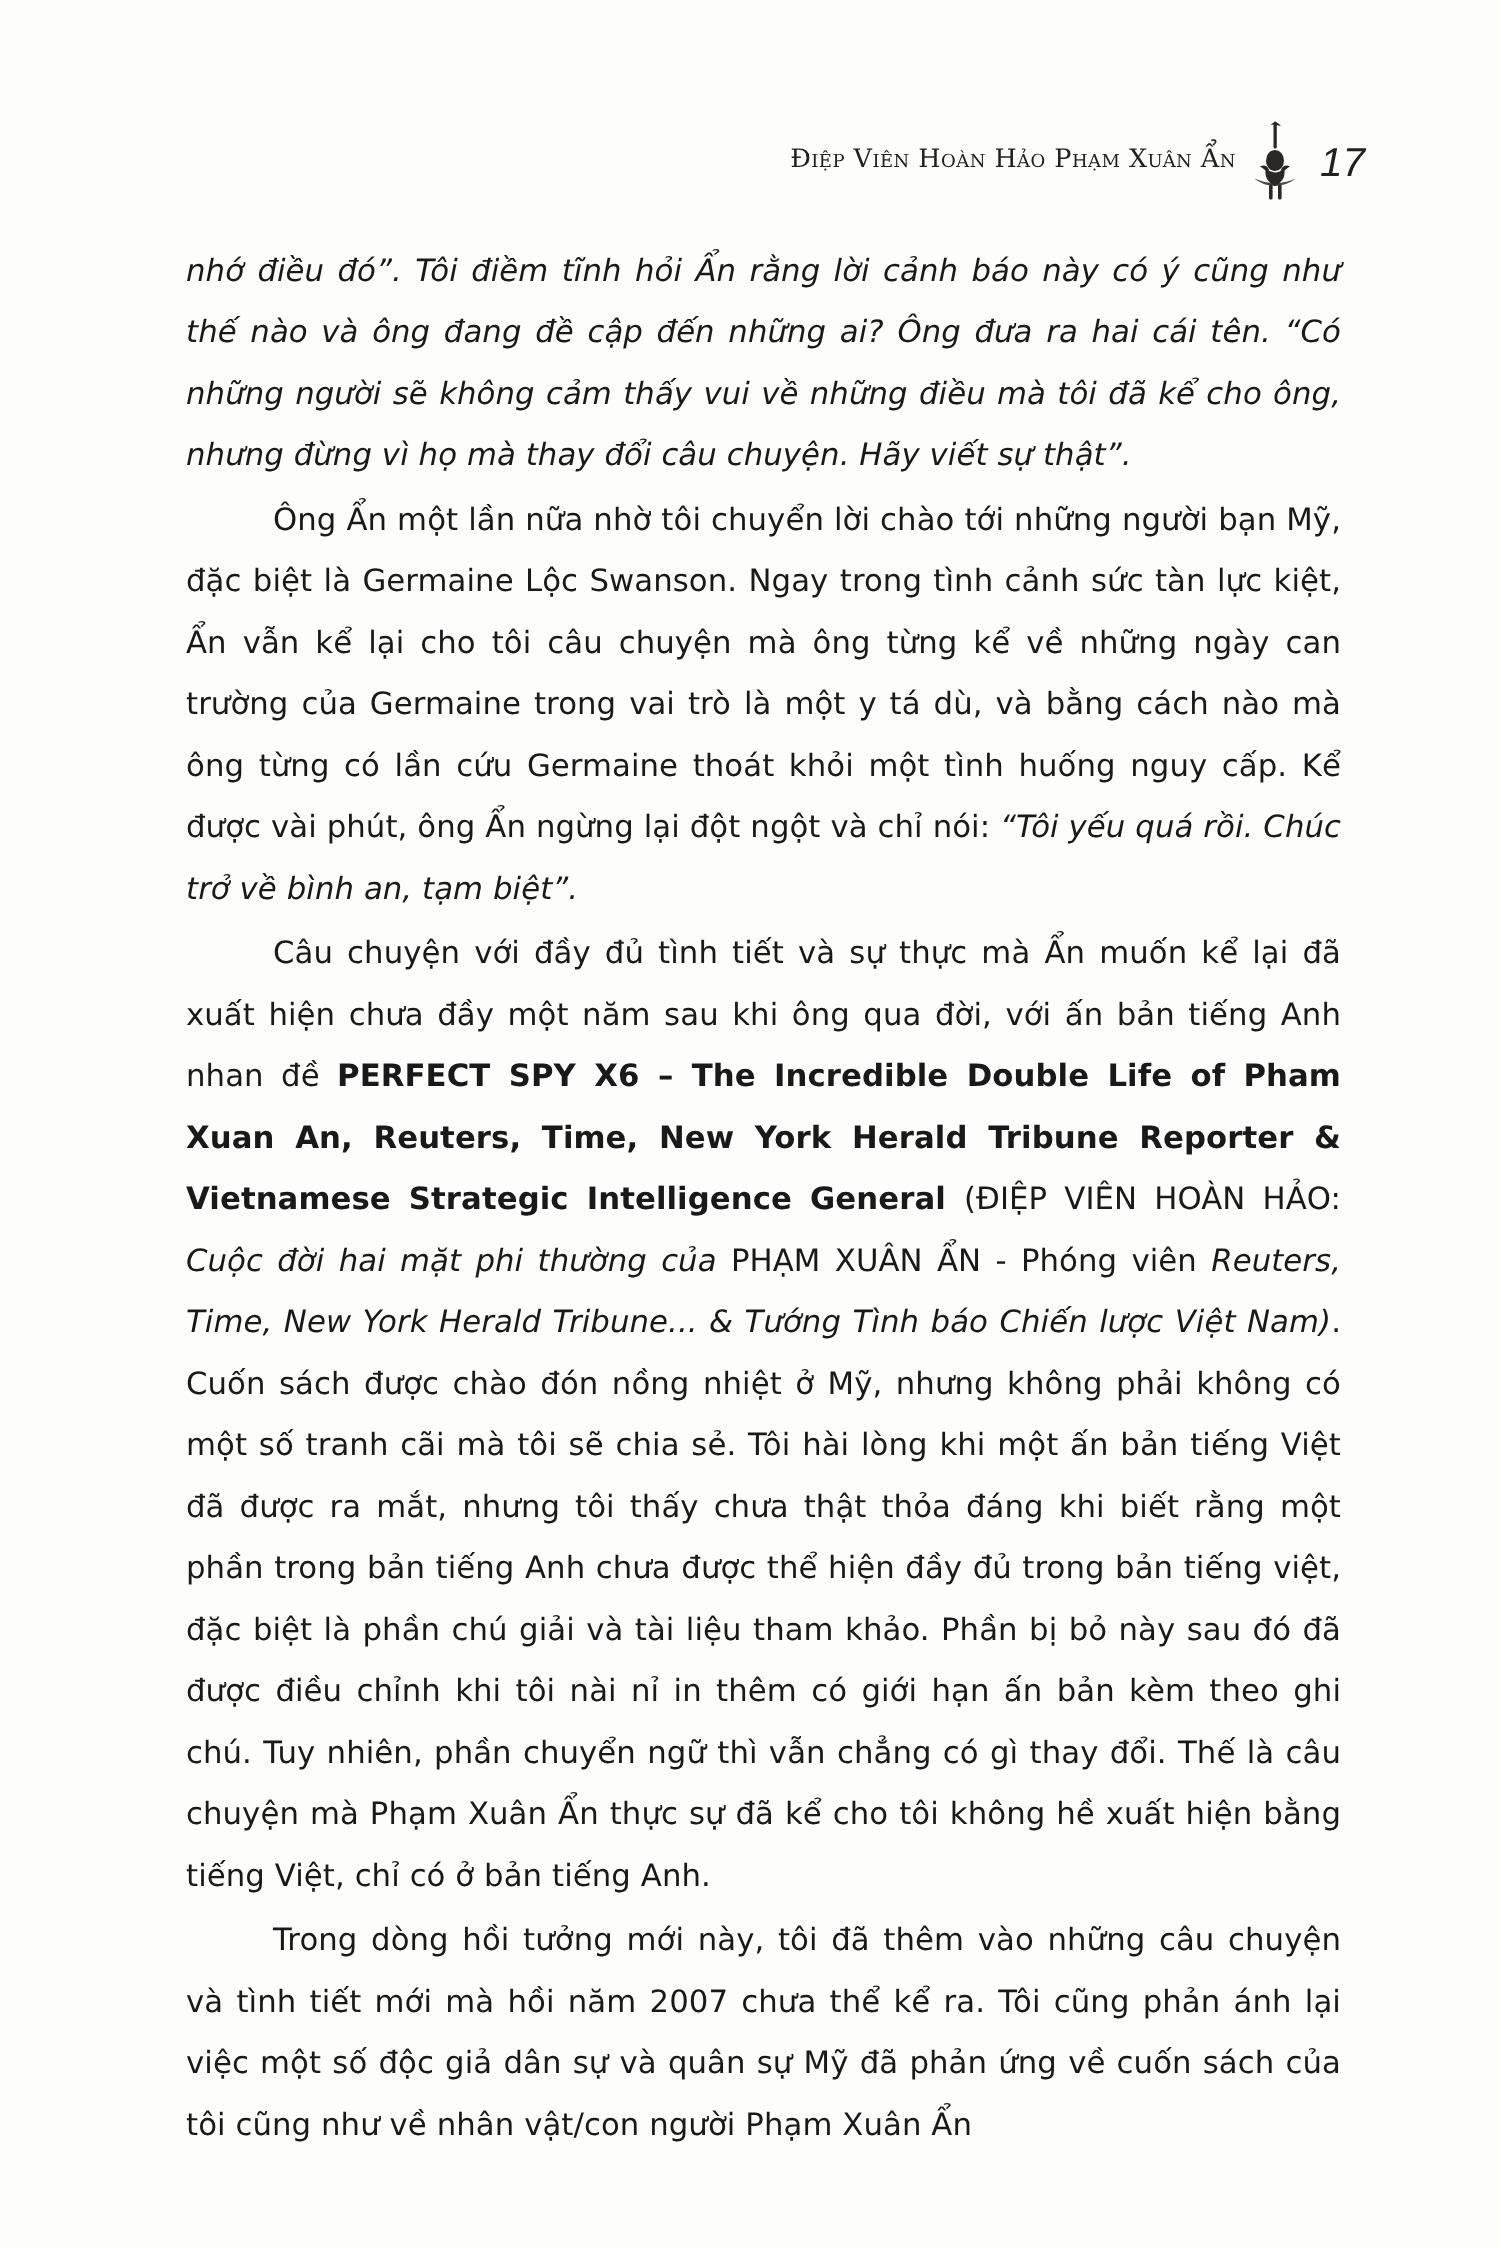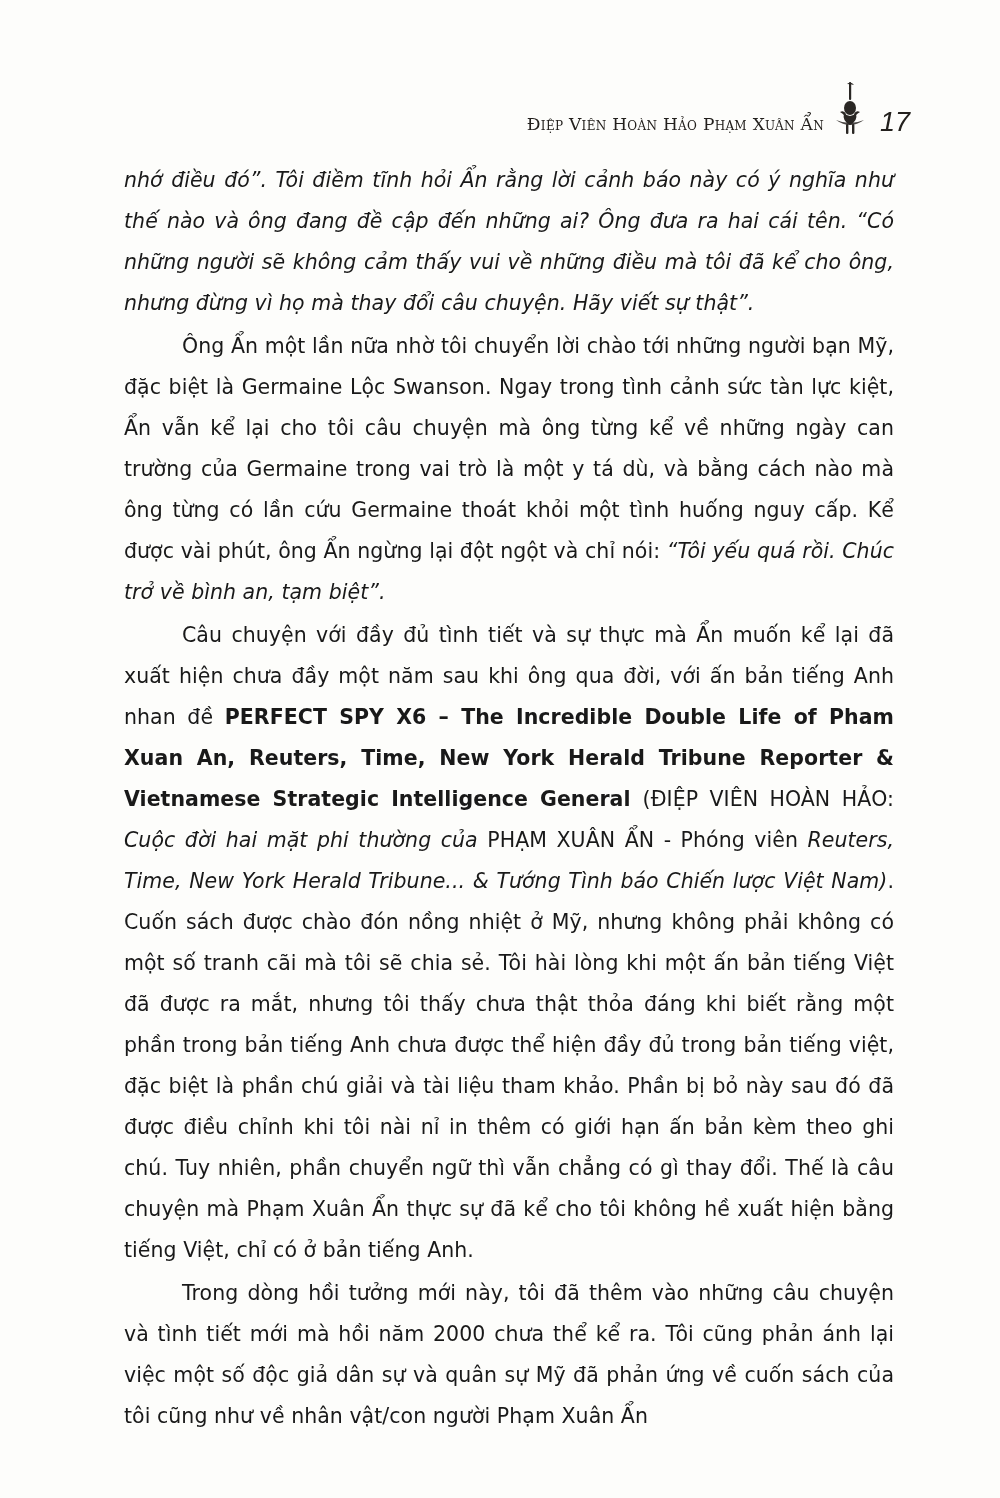--- a/index.html
+++ b/index.html
@@ -21,21 +21,21 @@
     background: #fdfdfb;
   }
   
   .header {
     position: absolute;
     top: 78px;
     left: 120px;
     right: 90px;
     height: 60px;
     display: flex;
-    align-items: flex-end;
+    align-items: center;
     justify-content: flex-end;
     gap: 10px;
   }
   .header-title {
     font-family: "DejaVu Serif", serif;
     font-variant: small-caps;
     font-size: 17px;
     letter-spacing: 0.3px;
     color: #23201d;
     white-space: nowrap;
@@ -106,19 +106,19 @@
           <rect x="12" y="44" width="2.4" height="10" rx="1"></rect>
           <rect x="18" y="44" width="2.4" height="10" rx="1"></rect>
           <path d="M2 40 q14 6 28 0 q-14 10 -28 0z" opacity="0.85"></path>
         </g>
       </svg>
     </div>
     <div class="page-number">17</div>
   </div>
 
   <div class="content" id="body-root">
-      <p class="quote-block"><span class="ital">nhớ điều đó”. </span><span>Tôi điềm tĩnh hỏi Ẩn rằng lời cảnh báo này có ý nghĩa như thế nào và ông đang đề cập đến những ai? Ông đưa ra hai cái tên. </span><span class="ital">“Có những người sẽ không cảm thấy vui về những điều mà tôi đã kể cho ông, nhưng đừng vì họ mà thay đổi câu chuyện. Hãy viết sự thật”.</span></p>
+      <p class="quote-block"><span class="ital">nhớ điều đó”. </span><span>Tôi điềm tĩnh hỏi Ẩn rằng lời cảnh báo này có ý cũng như thế nào và ông đang đề cập đến những ai? Ông đưa ra hai cái tên. </span><span class="ital">“Có những người sẽ không cảm thấy vui về những điều mà tôi đã kể cho ông, nhưng đừng vì họ mà thay đổi câu chuyện. Hãy viết sự thật”.</span></p>
       <p class="indent"><span>Ông Ẩn một lần nữa nhờ tôi chuyển lời chào tới những người bạn Mỹ, đặc biệt là Germaine Lộc Swanson. Ngay trong tình cảnh sức tàn lực kiệt, Ẩn vẫn kể lại cho tôi câu chuyện mà ông từng kể về những ngày can trường của Germaine trong vai trò là một y tá dù, và bằng cách nào mà ông từng có lần cứu Germaine thoát khỏi một tình huống nguy cấp. Kể được vài phút, ông Ẩn ngừng lại đột ngột và chỉ nói: </span><span class="ital">“Tôi yếu quá rồi. Chúc trở về bình an, tạm biệt”.</span></p>
       <p class="indent"><span>Câu chuyện với đầy đủ tình tiết và sự thực mà Ẩn muốn kể lại đã xuất hiện chưa đầy một năm sau khi ông qua đời, với ấn bản tiếng Anh nhan đề </span><span class="bold">PERFECT SPY X6 – The Incredible Double Life of Pham Xuan An, Reuters, Time, New York Herald Tribune Reporter &amp; Vietnamese Strategic Intelligence General </span><span>(ĐIỆP VIÊN HOÀN HẢO: </span><span class="ital">Cuộc đời hai mặt phi thường của </span><span>PHẠM XUÂN ẨN - Phóng viên </span><span class="ital">Reuters, Time, New York Herald Tribune... &amp; Tướng Tình báo Chiến lược Việt Nam)</span><span>. Cuốn sách được chào đón nồng nhiệt ở Mỹ, nhưng không phải không có một số tranh cãi mà tôi sẽ chia sẻ. Tôi hài lòng khi một ấn bản tiếng Việt đã được ra mắt, nhưng tôi thấy chưa thật thỏa đáng khi biết rằng một phần trong bản tiếng Anh chưa được thể hiện đầy đủ trong bản tiếng việt, đặc biệt là phần chú giải và tài liệu tham khảo. Phần bị bỏ này sau đó đã được điều chỉnh khi tôi nài nỉ in thêm có giới hạn ấn bản kèm theo ghi chú. Tuy nhiên, phần chuyển ngữ thì vẫn chẳng có gì thay đổi. Thế là câu chuyện mà Phạm Xuân Ẩn thực sự đã kể cho tôi không hề xuất hiện bằng tiếng Việt, chỉ có ở bản tiếng Anh.</span></p>
-      <p class="indent"><span>Trong dòng hồi tưởng mới này, tôi đã thêm vào những câu chuyện và tình tiết mới mà hồi năm 2000 chưa thể kể ra. Tôi cũng phản ánh lại việc một số độc giả dân sự và quân sự Mỹ đã phản ứng về cuốn sách của tôi cũng như về nhân vật/con người Phạm Xuân Ẩn</span></p>
+      <p class="indent"><span>Trong dòng hồi tưởng mới này, tôi đã thêm vào những câu chuyện và tình tiết mới mà hồi năm 2007 chưa thể kể ra. Tôi cũng phản ánh lại việc một số độc giả dân sự và quân sự Mỹ đã phản ứng về cuốn sách của tôi cũng như về nhân vật/con người Phạm Xuân Ẩn</span></p>
     </div>
 
 </div>
 
 </body></html>

